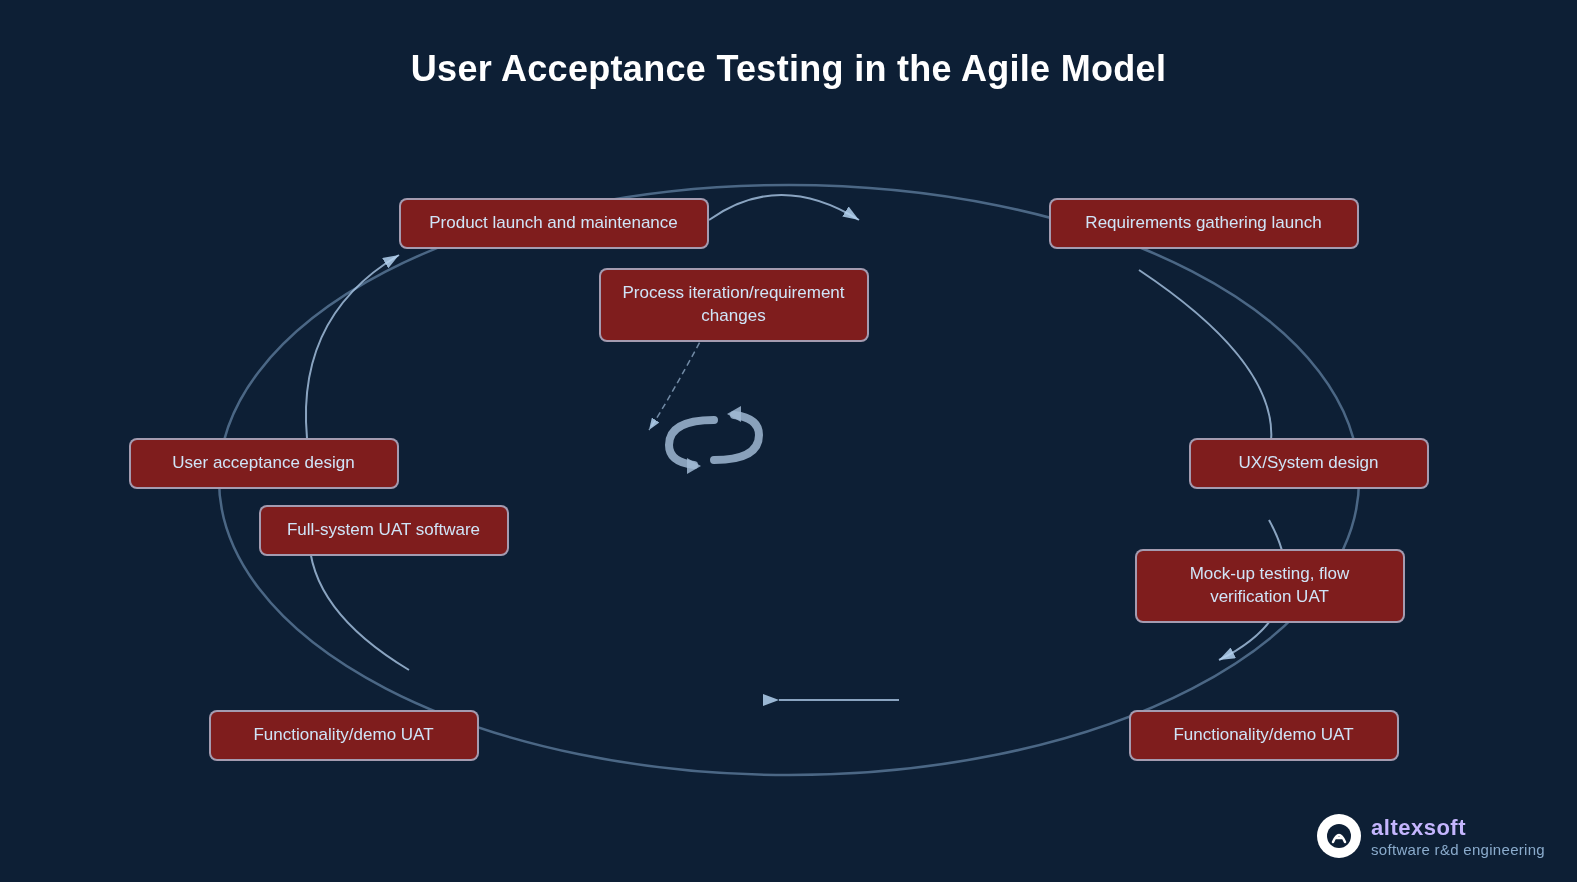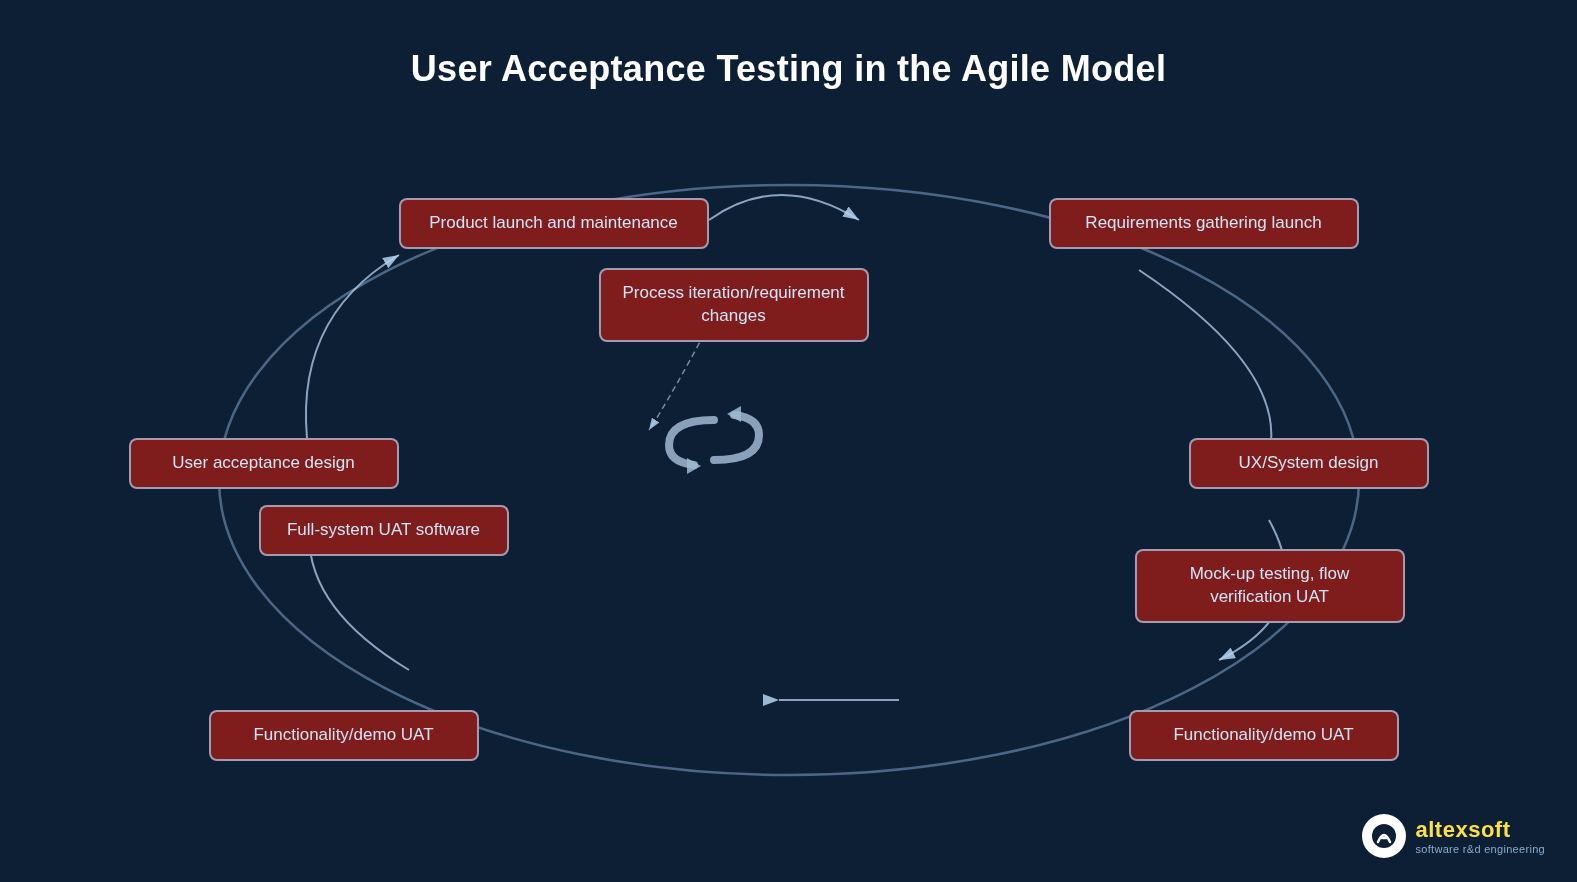--- a/index.html
+++ b/index.html
@@ -99,26 +99,26 @@
     }
 
     .logo-text {
       display: flex;
       flex-direction: column;
     }
 
     .logo-text .name {
       font-size: 22px;
       font-weight: 700;
-      color: #fde047;
+      color: #c4b5fd;
       letter-spacing: 0.5px;
     }
 
     .logo-text .sub {
-      font-size: 11px;
+      font-size: 15px;
       color: #8aabcc;
       letter-spacing: 0.3px;
     }
   </style>
 </head>
 <body>
 
 <h1 class="title">User Acceptance Testing in the Agile Model</h1>
 
 <div class="diagram-container">

